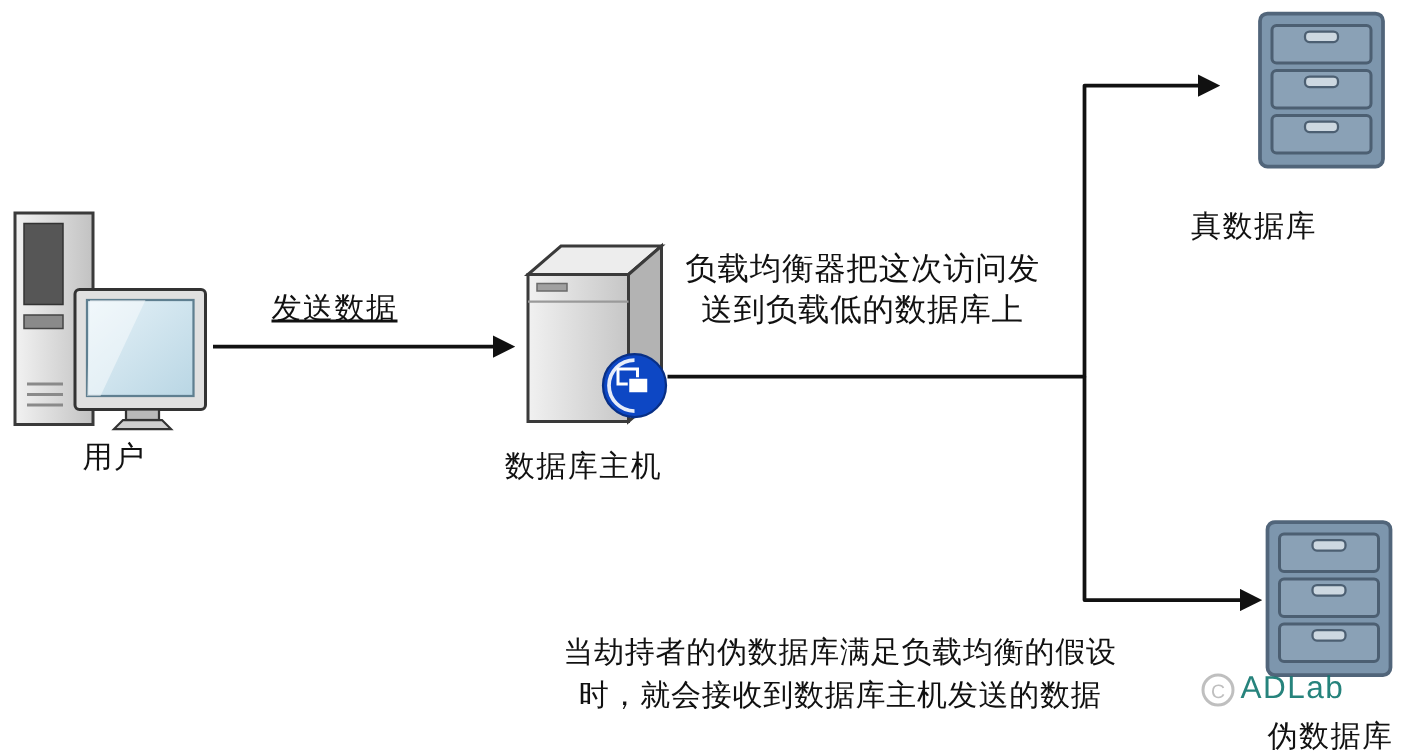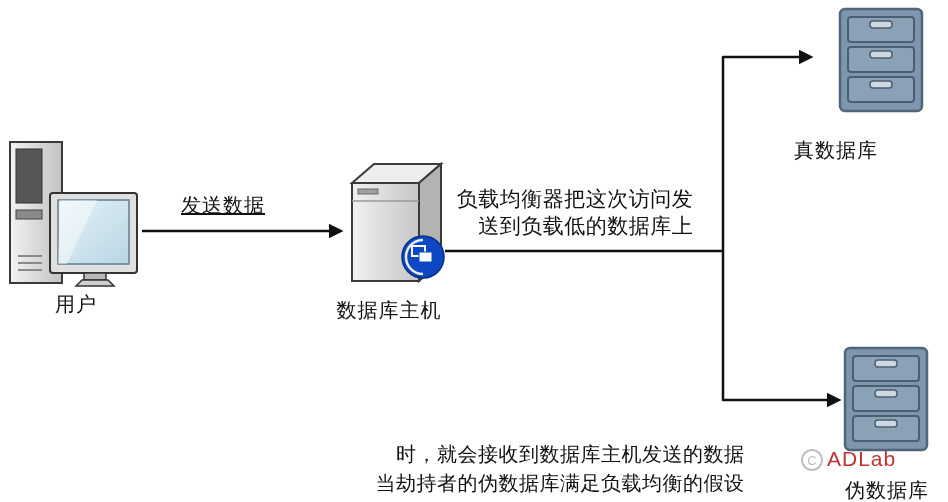--- a/index.html
+++ b/index.html
@@ -27,38 +27,37 @@
     white-space: nowrap;
     transform: translateX(-50%);
     letter-spacing: 1px;
   }
   .node-label { font-size: 20px; }
   .edge-label { font-size: 20px; text-decoration: underline; }
   .note {
     position: absolute;
     z-index: 2;
     transform: translateX(-50%);
-    text-align: right;
+    text-align: center;
     white-space: nowrap;
     letter-spacing: 0.5px;
-    margin-top: 19px;
   }
   .note-balancer { left: 575px; top: 166px; font-size: 21px; line-height: 27px; }
   .note-hijack   { left: 560px; top: 421px; font-size: 20px; line-height: 29px; }
   .user-label    { left: 76px;  top: 291px; font-family: Liberation Serif, serif; }
   .send-label    { left: 223px; top: 192px; }
   .server-label  { left: 389px; top: 297px; text-align: right; }
   .realdb-label  { left: 836px; top: 137px; }
   .fakedb-label  { left: 887px; top: 477px; }
   .watermark-text {
     position: absolute;
     z-index: 2;
     left: 827px; top: 447px;
     font-size: 21px;
-    color: #b91c1c;
+    color: #0f766e;
     letter-spacing: 1px;
     opacity: 0.9;
     white-space: nowrap;
   }
 </style>
 </head>
 <body>
 
 <div class="canvas">
 
@@ -152,19 +151,19 @@
   <div class="note note-balancer">
     <div>负载均衡器把这次访问发</div>
     <div>送到负载低的数据库上</div>
   </div>
 
   <div class="lbl node-label realdb-label">真数据库</div>
 
   <div class="lbl node-label fakedb-label">伪数据库</div>
 
   <div class="note note-hijack">
+    <div>当劫持者的伪数据库满足负载均衡的假设</div>
     <div>时，就会接收到数据库主机发送的数据</div>
-    <div>当劫持者的伪数据库满足负载均衡的假设</div>
   </div>
 
   <div class="watermark-text">ADLab</div>
 
 </div>
 
 </body></html>

